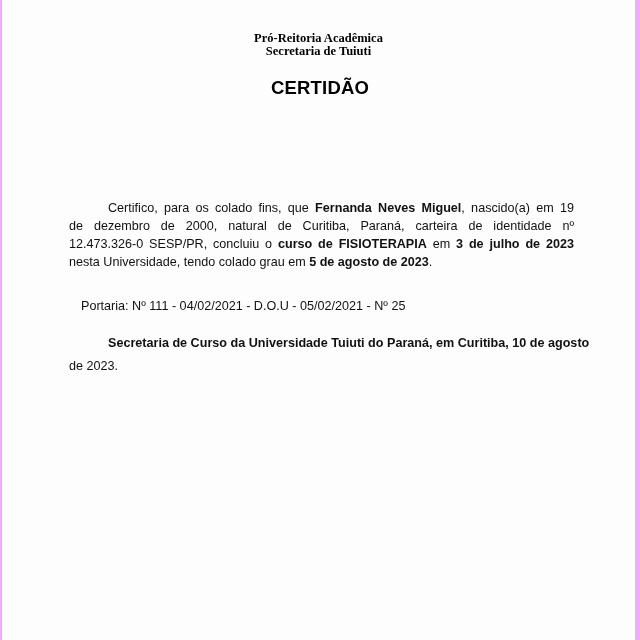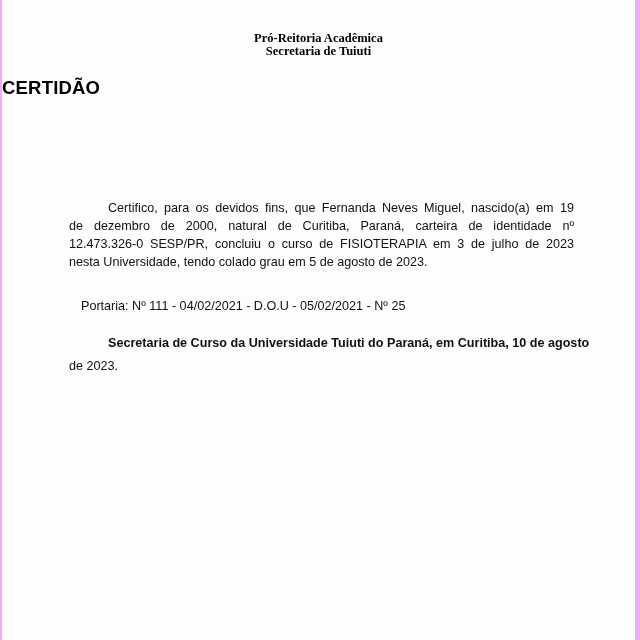--- a/index.html
+++ b/index.html
@@ -34,20 +34,21 @@
       font-weight: bold;
       font-size: 12.5px;
       line-height: 14px;
       white-space: nowrap;
     }
     .title {
       position: absolute;
       left: 0;
       top: 77px;
       width: 636px;
+      text-align: center;
       font-family: "Liberation Sans", sans-serif;
       font-weight: bold;
       font-size: 18.5px;
       line-height: 22px;
       letter-spacing: 0.2px;
       white-space: nowrap;
     }
     .line {
       position: absolute;
       font-family: "Liberation Sans", sans-serif;
@@ -55,35 +56,35 @@
       line-height: 15px;
       white-space: nowrap;
       color: #111;
     }
     .justify {
       left: 67px;
       width: 505px;
       text-align: justify;
       text-align-last: justify;
     }
-    .b { font-weight: normal; }
+    .b { font-weight: bold; }
   </style>
 </head>
 <body>
 
 <div class="viewer">
   <div class="page">
 
     <div class="header-line" style="top:31px;">Pró-Reitoria Acadêmica</div>
     <div class="header-line" style="top:44px;">Secretaria de Tuiuti</div>
 
     <div class="title">CERTIDÃO</div>
 
     <div class="line" style="left:106px; top:201px; width:466px; text-align:justify; text-align-last:justify;">
-      <span>Certifico, para os devidos fins, que </span><span class="b">Fernanda Neves Miguel</span><span>, nascido(a) em 19</span>
+      <span>Certifico, para os colado fins, que </span><span class="b">Fernanda Neves Miguel</span><span>, nascido(a) em 19</span>
     </div>
     <div class="line justify" style="top:219px;">de dezembro de 2000, natural de Curitiba, Paraná, carteira de identidade nº</div>
     <div class="line justify" style="top:237px;">
       <span>12.473.326-0 SESP/PR, concluiu o </span><span class="b">curso de FISIOTERAPIA</span><span> em </span><span class="b">3 de julho de 2023</span>
     </div>
     <div class="line" style="left:67px; top:255px;">
       <span>nesta Universidade, tendo colado grau em </span><span class="b">5 de agosto de 2023</span><span>.</span>
     </div>
 
     <div class="line" style="left:79px; top:282px;margin-top:17px;">Portaria: Nº 111 - 04/02/2021 -  D.O.U - 05/02/2021 - Nº 25</div>

